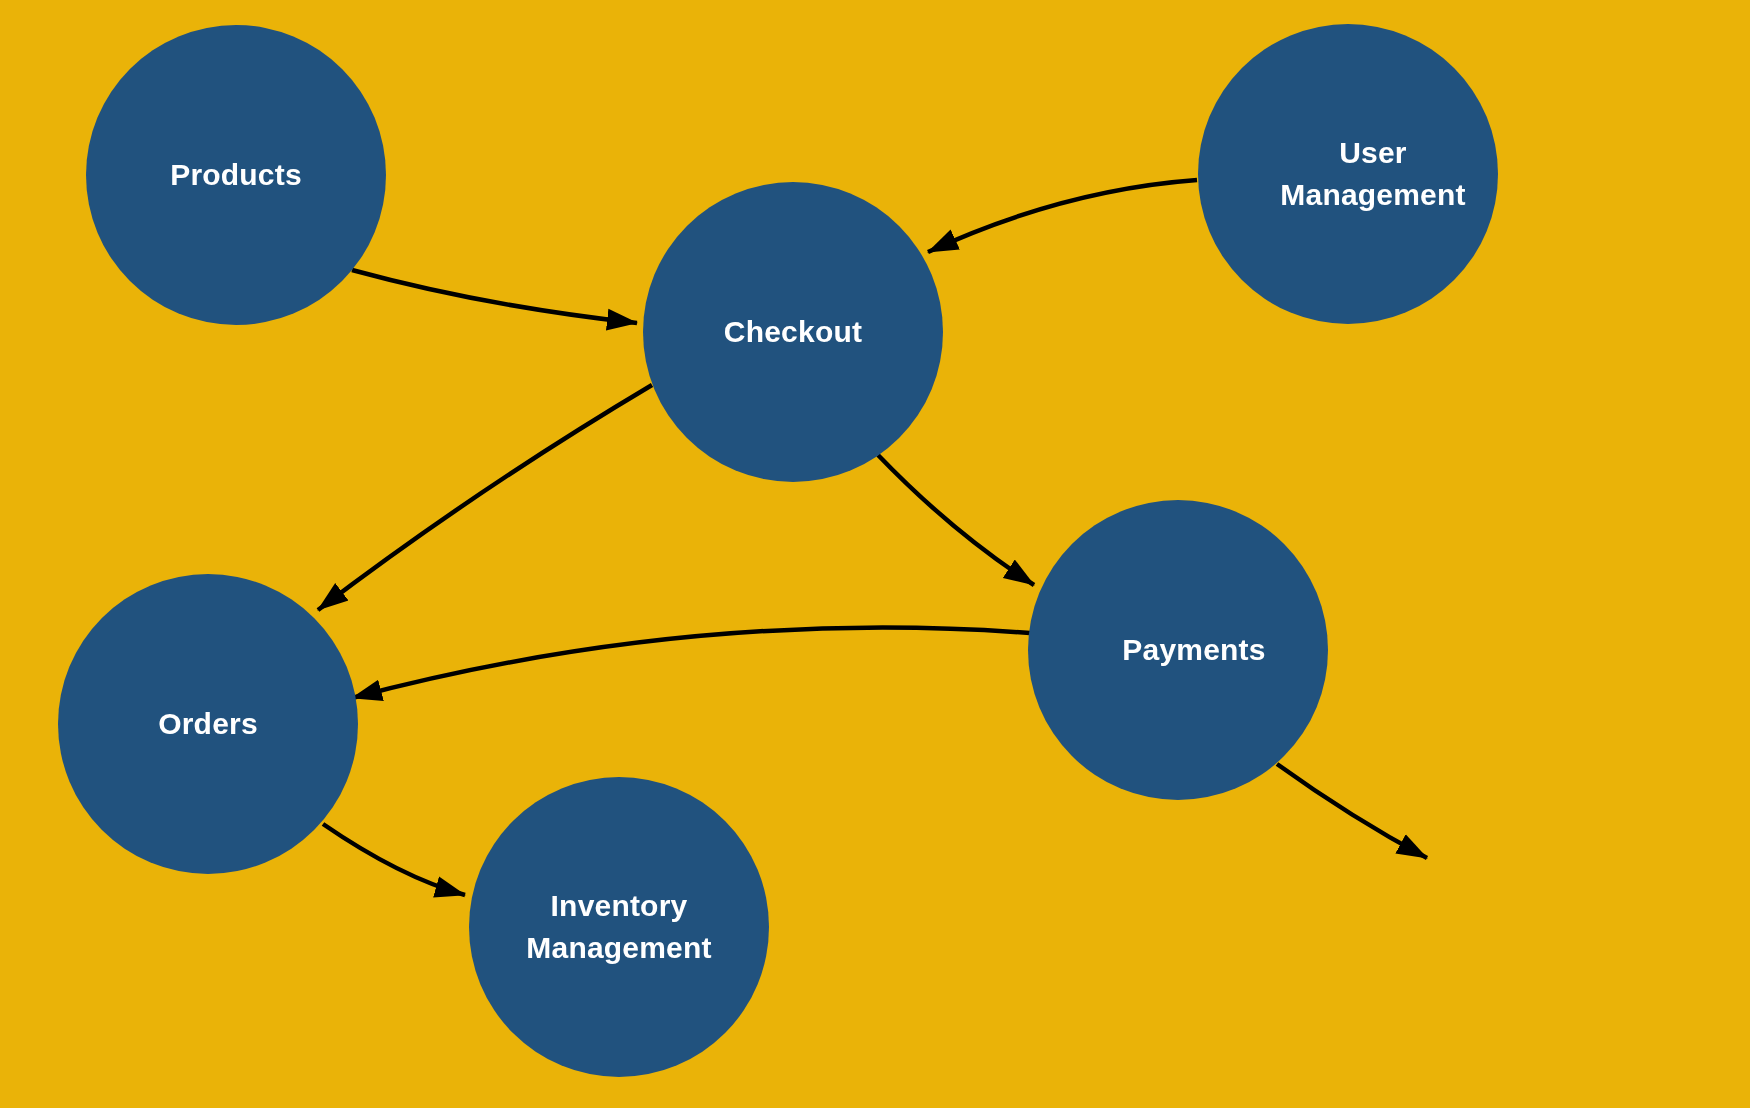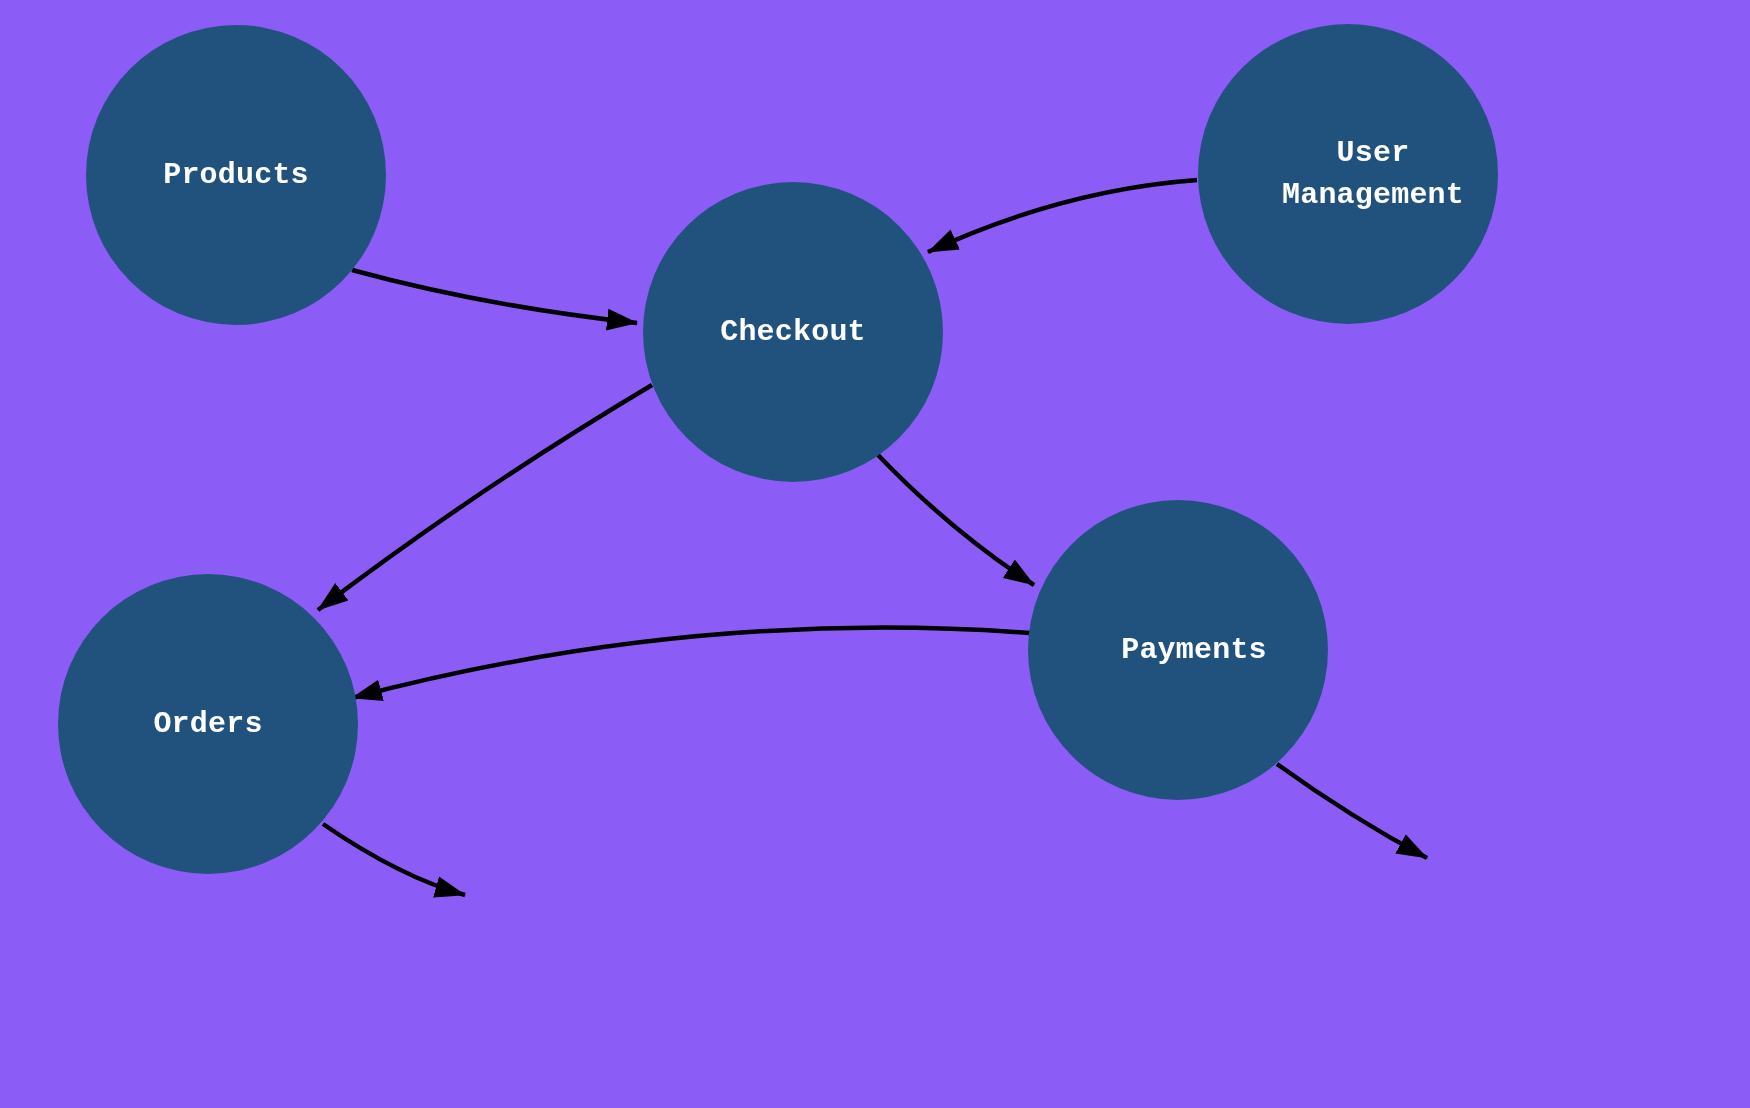--- a/index.html
+++ b/index.html
@@ -45,21 +45,21 @@
     color: #ffffff;
     font-size: 30px;
     font-weight: 700;
     line-height: 1.4;
     letter-spacing: 0.2px;
   }
 </style>
 </head>
 <body>
 
-<div class="canvas" style="background: #8b5cf6; font-family: Liberation Mono, monospace;">
+<div class="canvas" style="background: #eab308;">
 
   <svg class="edges" width="1750" height="1108" viewBox="0 0 1750 1108">
     <defs>
       <marker id="arrowhead" markerUnits="userSpaceOnUse" markerWidth="34" markerHeight="26" refX="30" refY="12" orient="auto">
         <path id="arrowhead-shape" d="M0,1 L31,12 L0,23 Z" fill="#000000"></path>
       </marker>
     </defs>
     <path class="edge" d="M 352 270 Q 484 306 637 323" marker-end="url(#arrowhead)" style="stroke: rgb(0, 0, 0);"></path>
     <path class="edge" d="M 1197 180 Q 1062 190 928 252" marker-end="url(#arrowhead)" style="stroke: rgb(0, 0, 0);"></path>
     <path class="edge" d="M 652 385 Q 477 489 318 610" marker-end="url(#arrowhead)" style="stroke: rgb(0, 0, 0);"></path>
@@ -82,15 +82,18 @@
   </div>
 
   <div class="node" style="left: 1028px; top: 500px; background: rgb(33, 82, 126);">
     <span class="node-label" style="color: rgb(255, 255, 255); margin-left: 32px;">Payments</span>
   </div>
 
   <div class="node" style="left: 58px; top: 574px; background: rgb(33, 82, 126);">
     <span class="node-label" style="color: rgb(255, 255, 255);">Orders</span>
   </div>
 
+  <div class="node" style="left: 469px; top: 777px; background: rgb(33, 82, 126);">
+    <span class="node-label" style="color: rgb(255, 255, 255);">Inventory Management</span>
+  </div>
 
 
 </div>
 
 </body></html>

